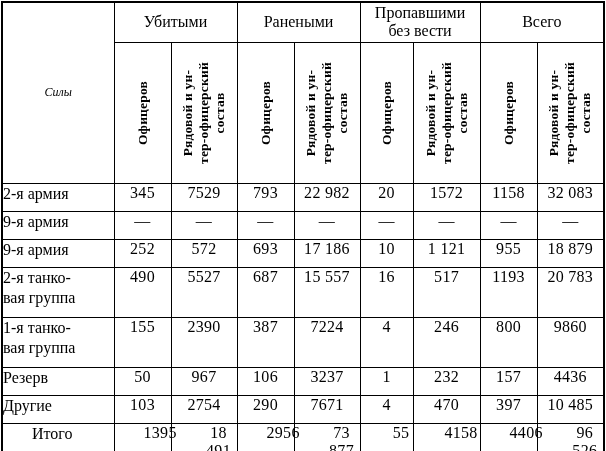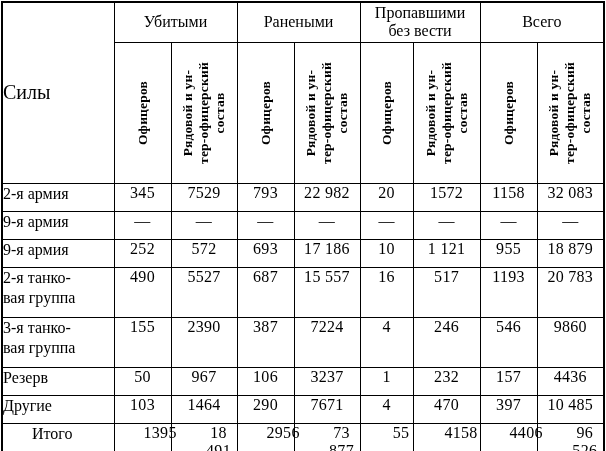--- a/index.html
+++ b/index.html
@@ -37,24 +37,25 @@
   
   th.group {
     font-size: 16px;
     font-weight: bold;
     text-align: center;
     vertical-align: middle;
     line-height: 1.15;
     padding: 2px 2px;
   }
   th.corner {
-    font-size: 20px;
+    font-size: 12px;
     font-weight: normal;
-    text-align: left;
+    text-align: center;
     vertical-align: middle;
+    font-style: italic;
   }
   
   th.vhead {
     position: relative;
     height: 140px;
     overflow: hidden;
   }
   .vtext {
     position: absolute;
     top: 50%;
@@ -193,46 +194,46 @@
         <td class="num">490</td>
         <td class="num">5527</td>
         <td class="num">687</td>
         <td class="num">15 557</td>
         <td class="num">16</td>
         <td class="num">517</td>
         <td class="num">1193</td>
         <td class="num">20 783</td>
       </tr>
       <tr class="r-double">
-        <th class="rowlabel">3-я танко-
+        <th class="rowlabel">1-я танко-
 вая группа</th>
         <td class="num">155</td>
         <td class="num">2390</td>
         <td class="num">387</td>
         <td class="num">7224</td>
         <td class="num">4</td>
         <td class="num">246</td>
-        <td class="num">546</td>
+        <td class="num">800</td>
         <td class="num">9860</td>
       </tr>
       <tr class="r-single">
         <th class="rowlabel">Резерв</th>
         <td class="num">50</td>
         <td class="num">967</td>
         <td class="num">106</td>
         <td class="num">3237</td>
         <td class="num">1</td>
         <td class="num">232</td>
         <td class="num">157</td>
         <td class="num">4436</td>
       </tr>
       <tr class="r-single">
         <th class="rowlabel">Другие</th>
         <td class="num">103</td>
-        <td class="num">1464</td>
+        <td class="num">2754</td>
         <td class="num">290</td>
         <td class="num">7671</td>
         <td class="num">4</td>
         <td class="num">470</td>
         <td class="num">397</td>
         <td class="num">10 485</td>
       </tr>
       <tr class="r-single total">
         <th class="rowlabel">Итого</th>
         <td class="num">1395</td>

